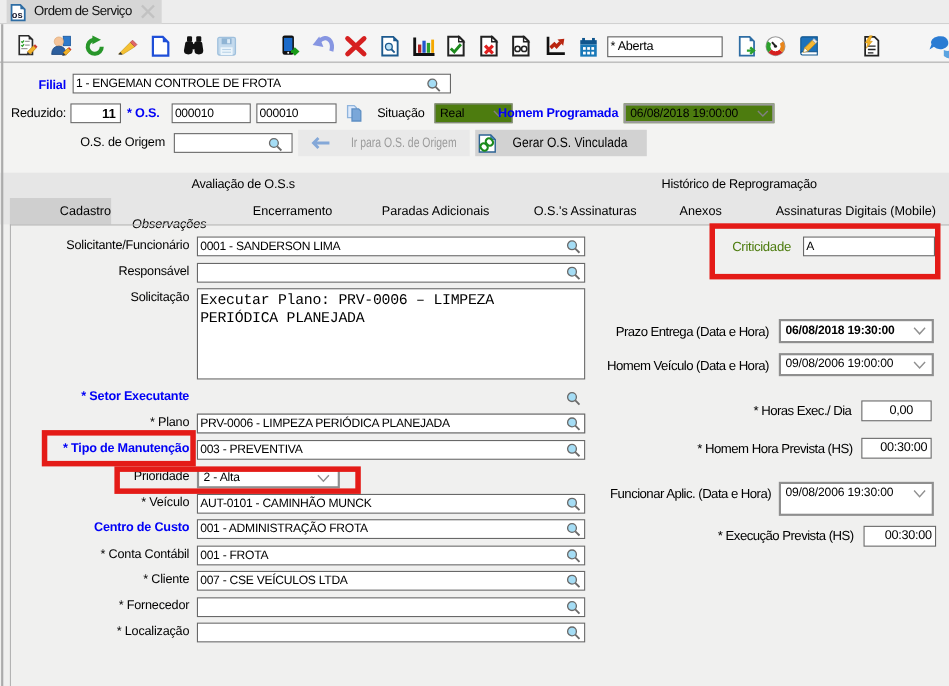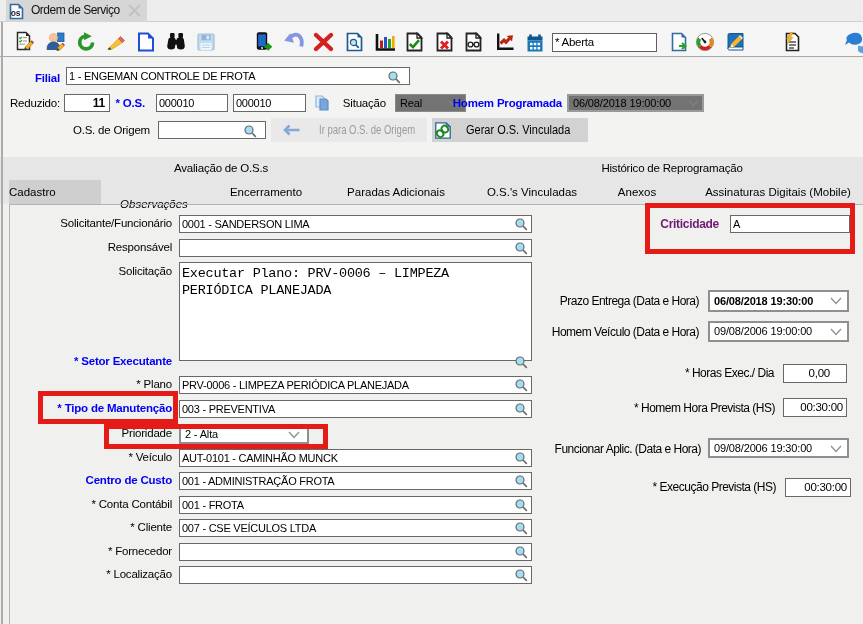--- a/index.html
+++ b/index.html
@@ -3,21 +3,21 @@
 <meta charset="utf-8">
 <style>
   html,body{margin:0;padding:0;}
   body{width:863px;height:624px;position:relative;overflow:hidden;
        font-family:"Liberation Sans",sans-serif;background:#f0f0ef;}
   .abs{position:absolute;}
   .lbl{position:absolute;font-size:11.5px;letter-spacing:-0.2px;color:#000;white-space:nowrap;text-align:right;width:220px;}
   .lbl.b{color:#0000f6;font-weight:bold;}
   .fld{position:absolute;background:#fff;border:1px solid #686868;font-size:11px;letter-spacing:-0.25px;color:#000;
        padding-left:2px;white-space:nowrap;overflow:hidden;box-sizing:border-box;}
-  .dd{position:absolute;background:#737373;border:1px solid #8a8a8a;font-size:11px;letter-spacing:-0.15px;color:#000;
+  .dd{position:absolute;background:#4d7c0f;border:1px solid #8a8a8a;font-size:11px;letter-spacing:-0.15px;color:#000;
       padding-left:4px;white-space:nowrap;overflow:hidden;box-sizing:border-box;}
   .dd2{position:absolute;background:#fff;border:2px solid #8f8f8f;font-size:11px;letter-spacing:-0.15px;color:#000;
       padding-left:4px;white-space:nowrap;overflow:hidden;box-sizing:border-box;}
   .redbox{position:absolute;border:5px solid #e41b17;box-sizing:border-box;}
   svg{position:absolute;overflow:visible;}
   .fld.lk{left:179px;width:353px;height:18px;line-height:16px;}
   .rlbl{position:absolute;font-size:12px;letter-spacing:-0.5px;color:#000;white-space:nowrap;text-align:right;width:260px;}
 </style>
 </head>
 <body>
@@ -243,38 +243,38 @@
   <rect x="2.2" y="8.2" width="5.8" height="7" rx="2.9" fill="none" stroke="#1c8a1c" stroke-width="1.9" transform="rotate(-45 5.1 11.7)"></rect>
   <rect x="7" y="3.6" width="5.8" height="7" rx="2.9" fill="none" stroke="#1c8a1c" stroke-width="1.9" transform="rotate(-45 9.9 7.1)"></rect>
 </svg>
 <div class="abs" style="left:466px;top:118px;height:24px;line-height:24px;font-size:12.5px;color:#000;transform:scaleX(0.88);transform-origin:0 0;">Gerar O.S. Vinculada</div>
 
 <div class="abs" style="left:0;top:157px;width:863px;height:47px;background:#e6e6e6;"></div>
 <div class="abs" style="left:0;top:162px;width:442px;text-align:center;font-size:11.5px;letter-spacing:-0.2px;color:#000;">Avaliação de O.S.s</div>
 <div class="abs" style="left:440px;top:162px;width:464px;text-align:center;font-size:11.5px;letter-spacing:-0.2px;color:#000;">Histórico de Reprogramação</div>
 
 <div class="abs" style="left:9px;top:180px;width:92px;height:24px;background:#cfcfcf;"></div>
-<div class="abs" style="left:9px;top:180px;width:92px;height:24px;line-height:24px;text-align:left;font-size:11.5px;">Cadastro</div>
+<div class="abs" style="left:9px;top:180px;width:92px;height:24px;line-height:24px;text-align:right;font-size:11.5px;">Cadastro</div>
 <div class="abs" style="left:104px;top:192px;width:100px;height:24px;line-height:24px;text-align:center;font-size:11.5px;font-style:italic;">Observações</div>
 <div class="abs" style="left:216px;top:180px;width:100px;height:24px;line-height:24px;text-align:center;font-size:11.5px;">Encerramento</div>
 <div class="abs" style="left:336px;top:180px;width:120px;height:24px;line-height:24px;text-align:center;font-size:11.5px;">Paradas Adicionais</div>
-<div class="abs" style="left:472px;top:180px;width:120px;height:24px;line-height:24px;text-align:center;font-size:11.5px;">O.S.'s Vinculadas</div>
+<div class="abs" style="left:472px;top:180px;width:120px;height:24px;line-height:24px;text-align:center;font-size:11.5px;">O.S.'s Assinaturas</div>
 <div class="abs" style="left:607px;top:180px;width:60px;height:24px;line-height:24px;text-align:center;font-size:11.5px;">Anexos</div>
 <div class="abs" style="left:698px;top:180px;width:160px;height:24px;line-height:24px;text-align:center;font-size:11.5px;">Assinaturas Digitais (Mobile)</div>
 <div class="abs" style="left:9px;top:204px;width:854px;height:1px;background:#b3b3b3;"></div>
 <div class="abs" style="left:9px;top:204px;width:1px;height:420px;background:#b3b3b3;"></div>
 
 <div class="abs" style="left:1px;top:22px;width:2px;height:602px;background:#ababab;"></div>
 
 <div class="lbl" style="left:-48px;top:217px;">Solicitante/Funcionário</div>
 <div class="fld lk" style="top:215px;">0001 - SANDERSON LIMA</div>
 <div class="lbl" style="left:-48px;top:241px;">Responsável</div>
 <div class="fld lk" style="top:239px;"></div>
 <div class="lbl" style="left:-48px;top:265px;">Solicitação</div>
-<div class="fld" style="left:179px;top:262px;width:353px;height:99px;font-family:'Liberation Mono',monospace;font-size:13.5px;line-height:17px;padding-top:2px;white-space:pre;">Executar Plano: PRV-0006 – LIMPEZA
+<div class="fld" style="left:179px;top:262px;width:353px;height:83px;font-family:'Liberation Mono',monospace;font-size:13.5px;line-height:17px;padding-top:2px;white-space:pre;">Executar Plano: PRV-0006 – LIMPEZA
 PERIÓDICA PLANEJADA</div>
 
 <div class="lbl b" style="left:-48px;top:355px;">* Setor Executante</div>
 <div class="fld lk" style="top:356px;margin-top:20px;">04 - LATARIA</div>
 <div class="lbl" style="left:-48px;top:378px;">* Plano</div>
 <div class="fld lk" style="top:376px;">PRV-0006 - LIMPEZA PERIÓDICA PLANEJADA</div>
 <div class="lbl b" style="left:-48px;top:402px;">* Tipo de Manutenção</div>
 <div class="fld lk" style="top:400px;">003 - PREVENTIVA</div>
 <div class="lbl" style="left:-48px;top:427px;">Prioridade</div>
 <div class="dd2" style="left:179px;top:425px;width:130px;height:19px;line-height:15px;">2 - Alta</div>
@@ -328,21 +328,21 @@
 <svg style="left:514px;top:521px;" width="15" height="15">
     <use href="#magsym"></use>
   </svg>
 <svg style="left:514px;top:545px;" width="15" height="15">
     <use href="#magsym"></use>
   </svg>
 <svg style="left:514px;top:568px;" width="15" height="15">
     <use href="#magsym"></use>
   </svg>
 
-<div class="rlbl g" style="left:459px;top:217px;font-weight:bold;color:#701a75;letter-spacing:-0.3px;">Criticidade</div>
+<div class="rlbl g" style="left:459px;top:217px;font-weight:normal;color:#4d7c0f;letter-spacing:-0.3px;">Criticidade</div>
 <div class="fld" style="left:730px;top:215px;width:120px;height:18px;line-height:16px;">A</div>
 
 <div class="rlbl" style="left:439px;top:294px;">Prazo Entrega (Data e Hora)</div>
 <div class="dd2" style="left:708px;top:290px;width:141px;height:22px;line-height:18px;font-weight:bold;">06/08/2018 19:30:00</div>
 <svg style="left:830px;top:297px;" width="12" height="8" viewBox="0 0 12 8">
     <path d="M1 1 L6 6.5 L11 1" fill="none" stroke="#909090" stroke-width="1.3"></path>
   </svg>
 
 <div class="rlbl" style="left:439px;top:325px;">Homem Veículo (Data e Hora)</div>
 <div class="dd2" style="left:708px;top:321px;width:141px;height:21px;line-height:17px;">09/08/2006 19:00:00</div>
@@ -350,21 +350,21 @@
     <path d="M1 1 L6 6.5 L11 1" fill="none" stroke="#909090" stroke-width="1.3"></path>
   </svg>
 
 <div class="rlbl" style="left:514px;top:366px;">* Horas Exec./ Dia</div>
 <div class="fld" style="left:783px;top:364px;width:64px;height:19px;line-height:17px;text-align:right;padding-right:16px;font-size:11.5px;">0,00</div>
 
 <div class="rlbl" style="left:515px;top:401px;">* Homem Hora Prevista (HS)</div>
 <div class="fld" style="left:783px;top:398px;width:64px;height:19px;line-height:17px;text-align:right;padding-right:3px;font-size:11.5px;">00:30:00</div>
 
 <div class="rlbl" style="left:441px;top:442px;">Funcionar Aplic. (Data e Hora)</div>
-<div class="dd2" style="left:708px;top:438px;width:141px;height:20px;line-height:17px;">09/08/2006 19:30:00</div>
+<div class="dd2" style="left:708px;top:438px;width:141px;height:31px;line-height:17px;">09/08/2006 19:30:00</div>
 <svg style="left:830px;top:445px;" width="12" height="8" viewBox="0 0 12 8">
     <path d="M1 1 L6 6.5 L11 1" fill="none" stroke="#909090" stroke-width="1.3"></path>
   </svg>
 
 <div class="rlbl" style="left:516px;top:480px;">* Execução Prevista (HS)</div>
 <div class="fld" style="left:785px;top:478px;width:66px;height:19px;line-height:17px;text-align:right;padding-right:3px;font-size:11.5px;">00:30:00</div>
 
 <div class="redbox" style="left:38px;top:391px;width:140px;height:33px;"></div>
 <div class="redbox" style="left:104px;top:424px;width:224px;height:25px;"></div>
 <div class="redbox" style="left:645px;top:203px;width:210px;height:51px;"></div>

